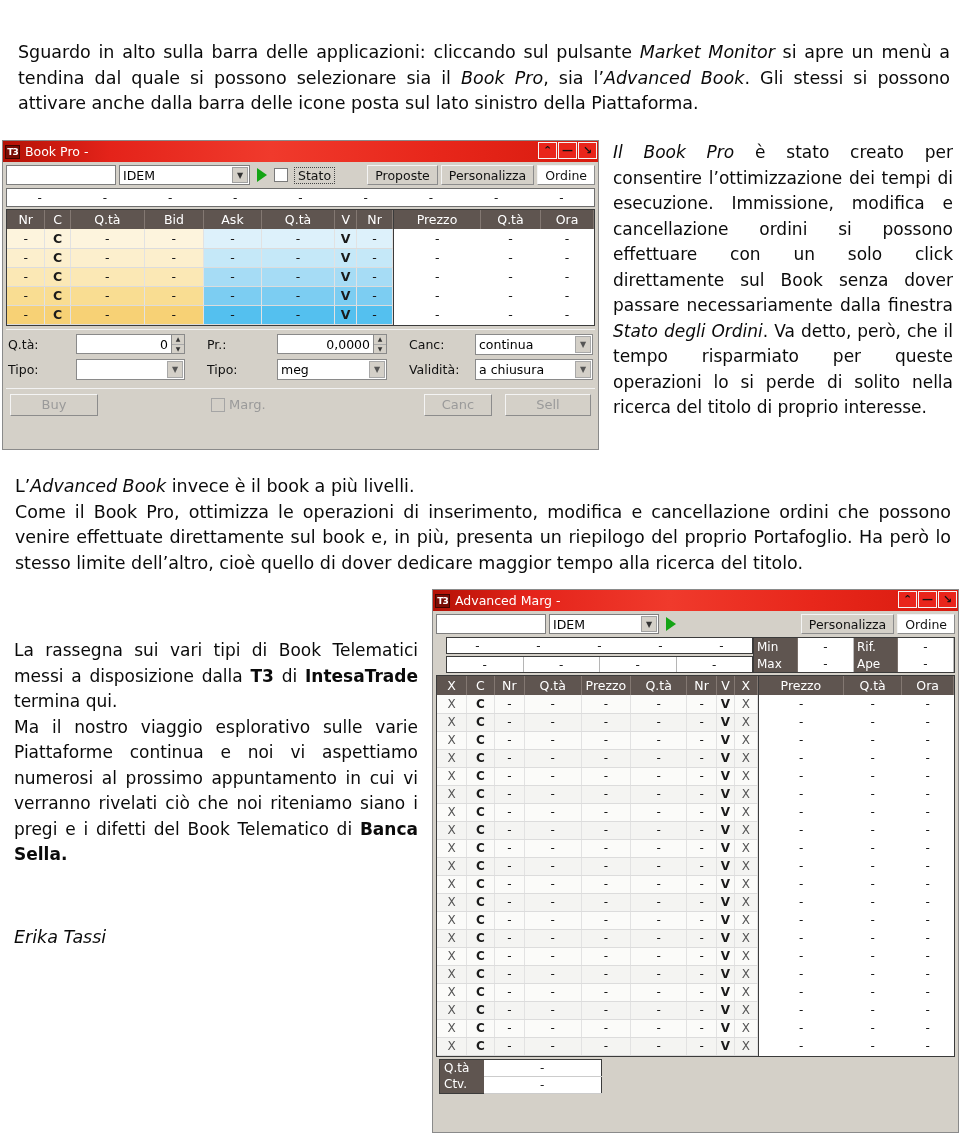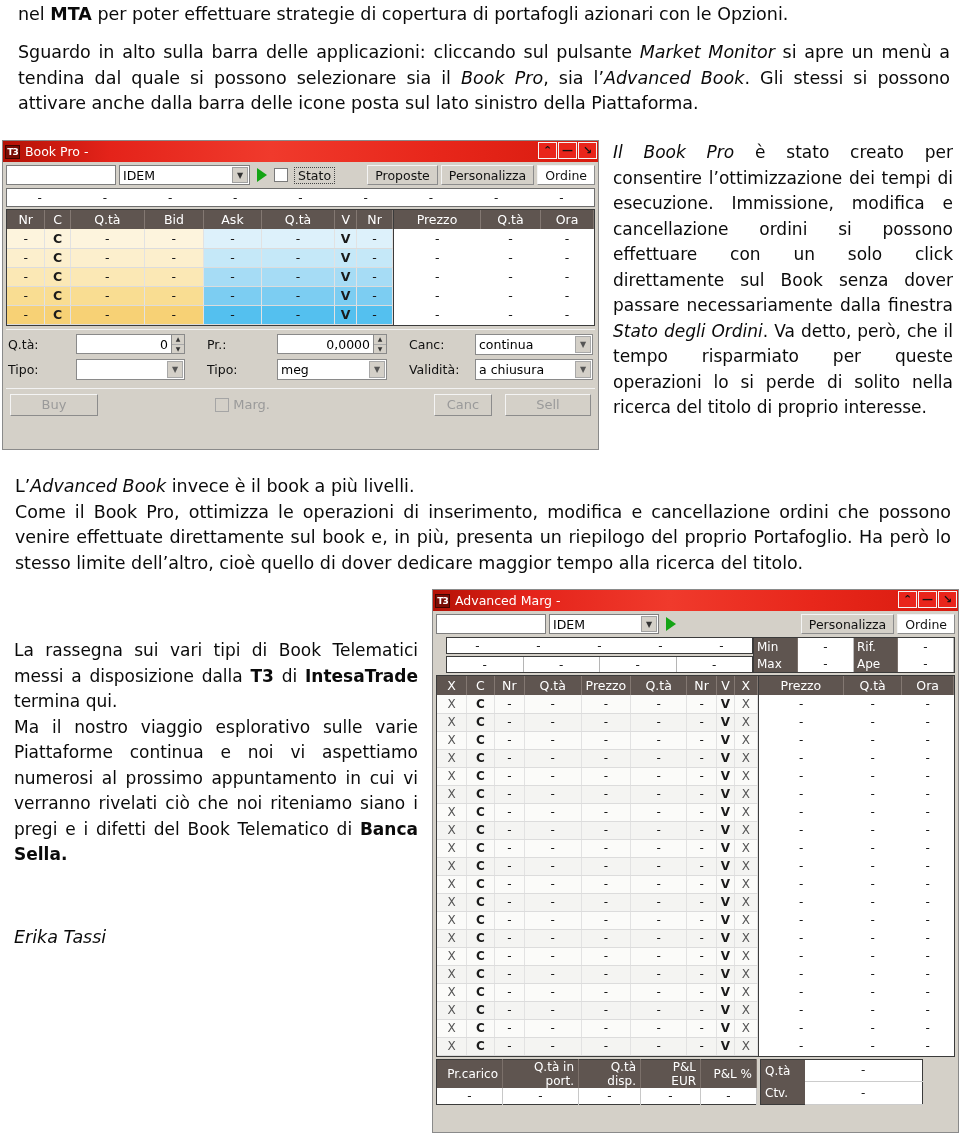--- a/index.html
+++ b/index.html
@@ -288,21 +288,20 @@
   .qtv-table td {
     background: #fff; font-size: 12px; height: 17px; text-align: center;
     color: #222; width: 118px; border-bottom: 1px solid #ccc;
   }
 </style>
 </head>
 <body>
 
 <div class="page">
 
-  <div class="doc-text nojust" id="intro-para"><span>nel </span><span class="bd">MTA</span><span> per poter effettuare strategie di copertura di portafogli azionari con le Opzioni.</span></div>
 
   <div class="doc-text" id="second-para"><span>Sguardo in alto sulla barra delle applicazioni: cliccando sul pulsante </span><span class="it">Market Monitor</span><span> si apre un menù a tendina dal quale si possono selezionare sia il </span><span class="it">Book Pro</span><span>, sia l’</span><span class="it">Advanced Book</span><span>. Gli stessi si possono attivare anche dalla barra delle icone posta sul lato sinistro della Piattaforma.</span></div>
 
   <div class="tw" id="bookpro-window" style="left:2px; top:140px; width:597px; height:310px;">
 
     <div class="tw-title">
       <span class="tw-logo">T3</span>
       <span class="tw-title-text">Book Pro -</span>
       <span class="tw-btns">
         <span class="tw-btn">⌃</span>
@@ -487,21 +486,21 @@
     </div>
 
     <div class="bp-actions">
       <span class="bp-act-btn" style="width:88px">Buy</span>
       <span style="flex:1"></span>
       <span class="bp-marg">
           <span class="chk-box"></span>
           <span>Marg.</span>
         </span>
       <span style="flex:1.4"></span>
-      <span class="bp-act-btn" style="width:58px">Canc</span>
+      <span class="bp-act-btn" style="width:68px">Canc</span>
       <span class="bp-act-btn" style="width:86px; margin-left:13px">Sell</span>
     </div>
   </div>
 
   <div class="doc-text" id="bookpro-desc"><span class="it">Il Book Pro</span><span> è stato creato per consentire l’ottimizzazione dei tempi di esecuzione. Immissione, modifica e cancellazione ordini si possono effettuare con un solo click direttamente sul Book senza dover passare necessariamente dalla finestra </span><span class="it">Stato degli Ordini</span><span>. Va detto, però, che il tempo risparmiato per queste operazioni lo si perde di solito nella ricerca del titolo di proprio interesse.</span></div>
 
   <div class="doc-text" id="advbook-para"><span class="nojust" style="display:block; text-align:left;"><span>L’</span><span class="it">Advanced Book</span><span> invece è il book a più livelli.</span></span><span>Come il Book Pro, ottimizza le operazioni di inserimento, modifica e cancellazione ordini che possono venire effettuate direttamente sul book e, in più, presenta un riepilogo del proprio Portafoglio. Ha però lo stesso limite dell’altro, cioè quello di dover dedicare maggior tempo alla ricerca del titolo.</span></div>
 
 
   <div class="doc-text" id="closing-para"><span>La rassegna sui vari tipi di Book Telematici messi a disposizione dalla </span><span class="bd">T3</span><span> di </span><span class="bd">IntesaTrade</span><span> termina qui.</span><br><span>Ma il nostro viaggio esplorativo sulle varie Piattaforme continua e noi vi aspettiamo numerosi al prossimo appuntamento in cui vi verranno rivelati ciò che noi riteniamo siano i pregi e i difetti del Book Telematico di </span><span class="bd">Banca Sella.</span></div>
@@ -910,40 +909,20 @@
                 <td style="background: rgb(255, 255, 255); border-right: none; border-bottom: none; font-size: 12px; height: 18px;">-</td>
                 <td style="background: rgb(255, 255, 255); border-right: none; border-bottom: none; font-size: 12px; height: 18px;">-</td>
                 <td style="background: rgb(255, 255, 255); border-right: none; border-bottom: none; font-size: 12px; height: 18px;">-</td>
               </tr>
             </tbody>
         </table>
       </div>
     </div>
 
     <div class="ab-summary">
-      <table class="sum-table">
-        <thead>
-            <tr>
-          <th style="width:66px">Pr.carico</th>
-          <th style="width:76px">Q.tà in port.</th>
-          <th style="width:62px">Q.tà disp.</th>
-          <th style="width:60px">P&amp;L EUR</th>
-          <th style="width:56px">P&amp;L %</th>
-        </tr>
-          </thead>
-        <tbody>
-            <tr>
-          <td>-</td>
-          <td>-</td>
-          <td>-</td>
-          <td>-</td>
-          <td>-</td>
-        </tr>
-          </tbody>
-      </table>
       <table class="qtv-table">
         <tbody>
           <tr>
             <th>Q.tà</th>
             <td>-</td>
           </tr>
           <tr>
             <th>Ctv.</th>
             <td>-</td>
           </tr>

